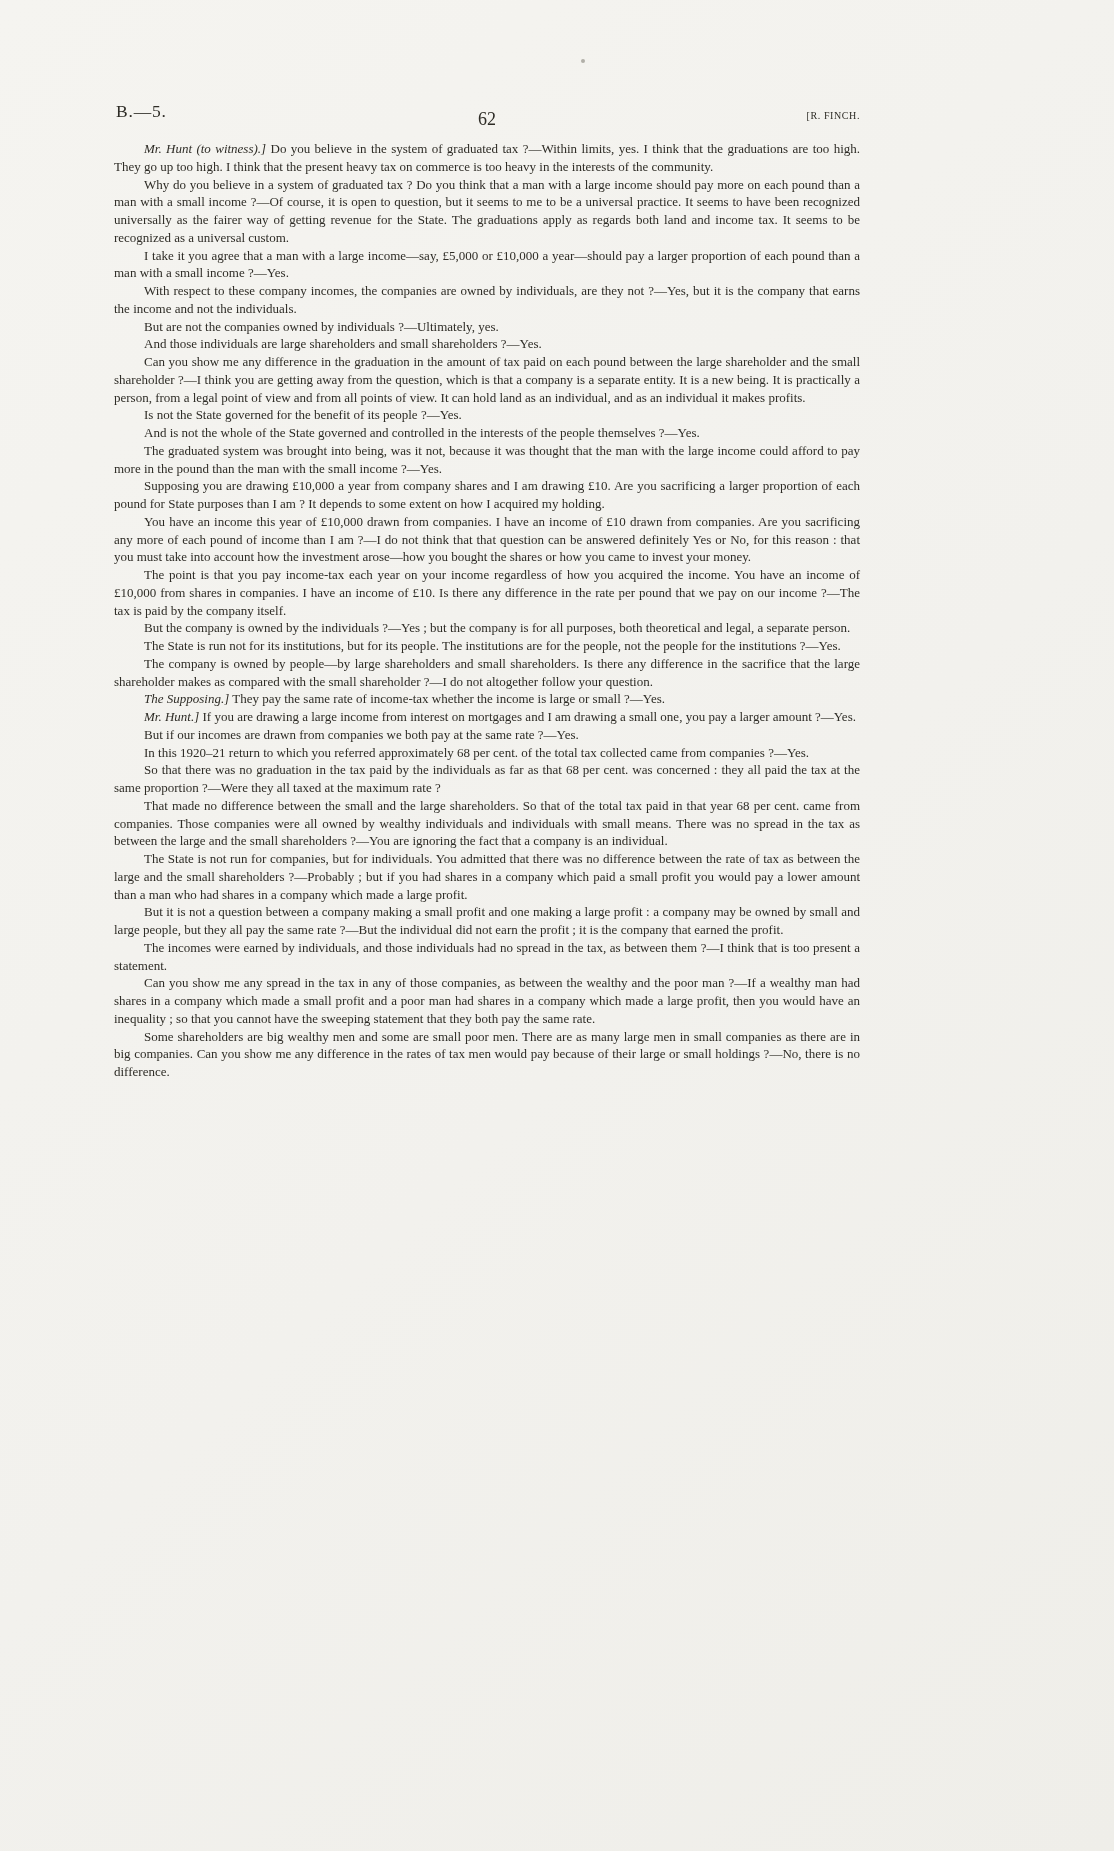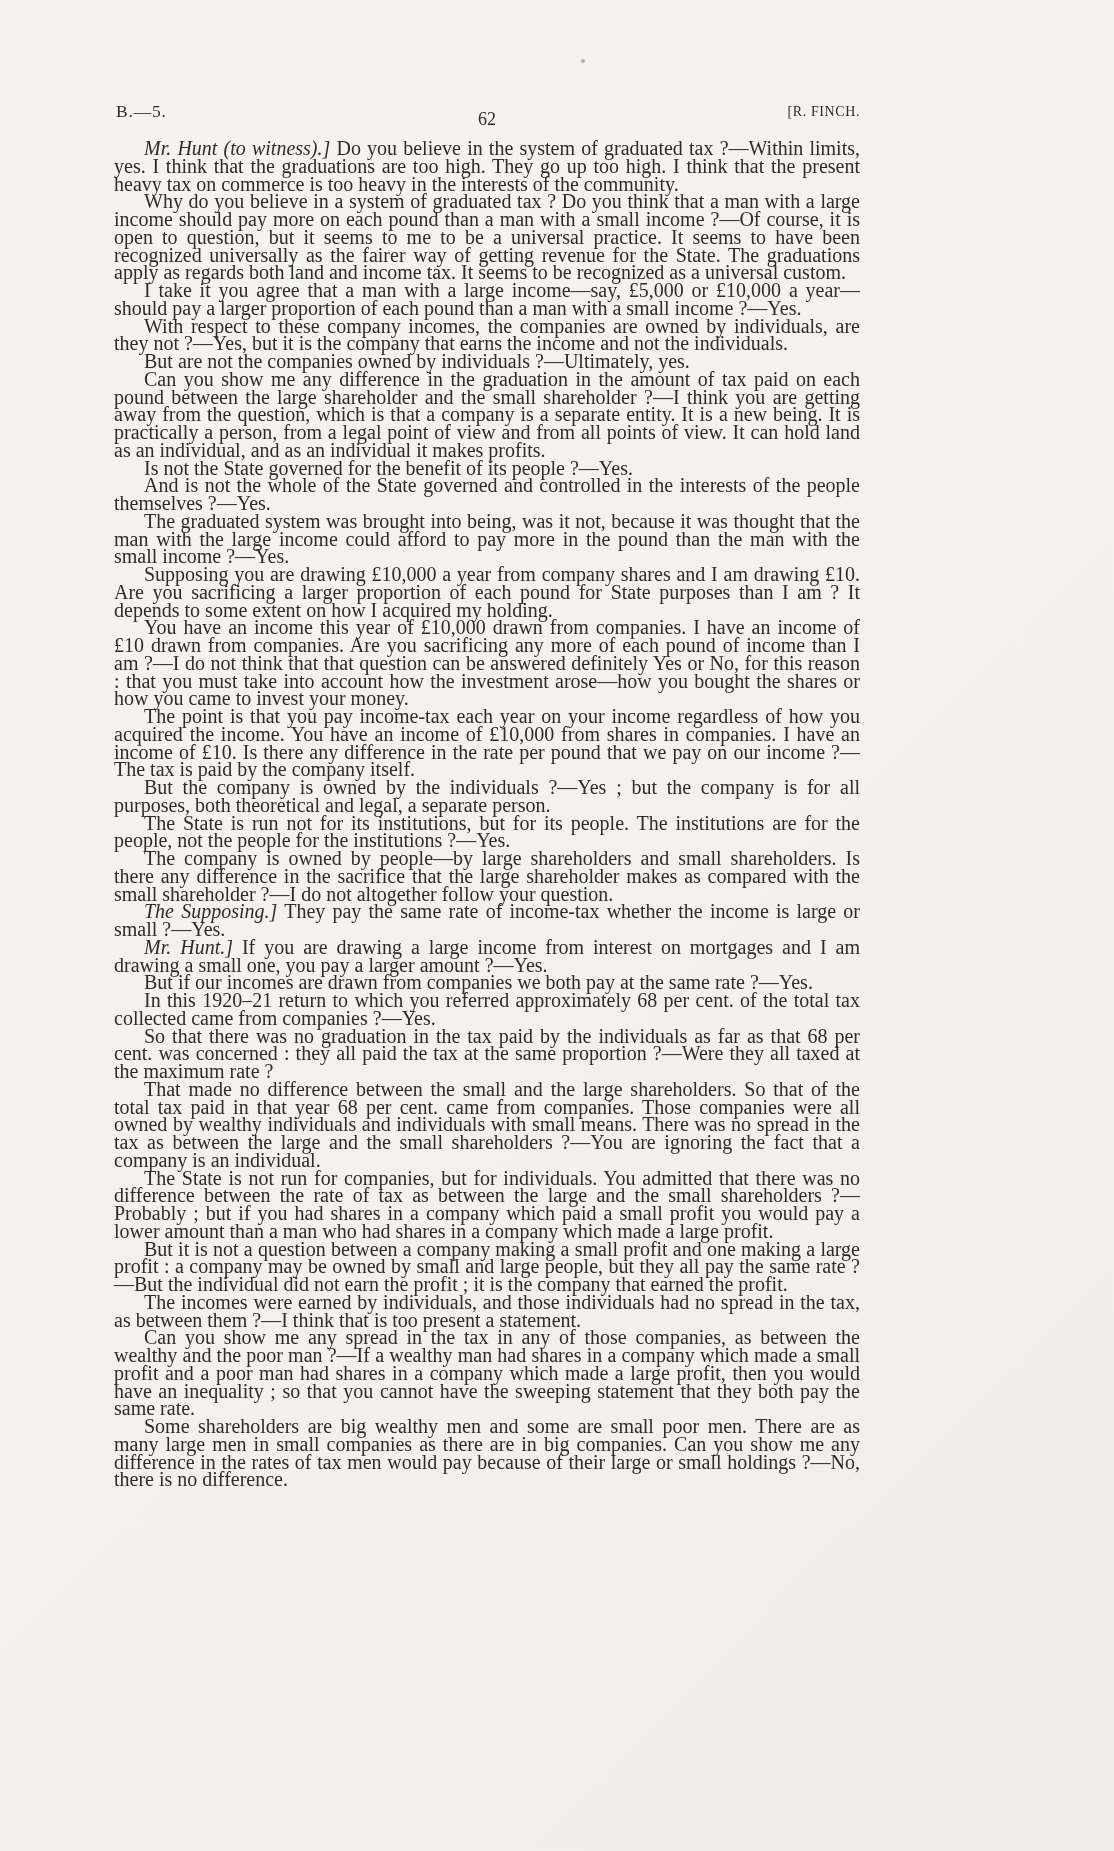--- a/index.html
+++ b/index.html
@@ -36,30 +36,30 @@
     position: absolute;
     left: 0;
     width: 100%;
     text-align: center;
     top: 8px;
     font-size: 18px;
   }
   .h-right {
     position: absolute;
     right: 0;
-    top: 3px;
-    font-size: 14px;
+    top: 9px;
+    font-size: 10px;
     letter-spacing: 0.6px;
   }
   .page-body {
     position: absolute;
     left: 114px;
     top: 140px;
     width: 746px;
-    font-size: 20px;
+    font-size: 13px;
     line-height: 17.75px;
     text-align: justify;
   }
   .para {
     margin: 0;
     padding: 0;
     text-indent: 30px;
   }
   .speaker { font-style: italic; }
   .speck {
@@ -83,20 +83,21 @@
     <span class="h-center">62</span>
     <span class="h-right">[R. FINCH.</span>
   </div>
 
   <div class="page-body">
       <p class="para"><span class="speaker">Mr. Hunt (to witness).]</span><span> Do you believe in the system of graduated tax ?—Within limits, yes.  I think that the graduations are too high.  They go up too high.  I think that the present heavy tax on commerce is too heavy in the interests of the community.</span></p>
       <p class="para"><span>Why do you believe in a system of graduated tax ?  Do you think that a man with a large income should pay more on each pound than a man with a small income ?—Of course, it is open to question, but it seems to me to be a universal practice.  It seems to have been recognized universally as the fairer way of getting revenue for the State.  The graduations apply as regards both land and income tax.  It seems to be recognized as a universal custom.</span></p>
       <p class="para"><span>I take it you agree that a man with a large income—say, £5,000 or £10,000 a year—should pay a larger proportion of each pound than a man with a small income ?—Yes.</span></p>
       <p class="para"><span>With respect to these company incomes, the companies are owned by individuals, are they not ?—Yes, but it is the company that earns the income and not the individuals.</span></p>
       <p class="para"><span>But are not the companies owned by individuals ?—Ultimately, yes.</span></p>
+      <p class="para"><span>And those individuals are large shareholders and small shareholders ?—Yes.</span></p>
       <p class="para"><span>Can you show me any difference in the graduation in the amount of tax paid on each pound between the large shareholder and the small shareholder ?—I think you are getting away from the question, which is that a company is a separate entity.  It is a new being.  It is practically a person, from a legal point of view and from all points of view.  It can hold land as an individual, and as an individual it makes profits.</span></p>
       <p class="para"><span>Is not the State governed for the benefit of its people ?—Yes.</span></p>
       <p class="para"><span>And is not the whole of the State governed and controlled in the interests of the people themselves ?—Yes.</span></p>
       <p class="para"><span>The graduated system was brought into being, was it not, because it was thought that the man with the large income could afford to pay more in the pound than the man with the small income ?—Yes.</span></p>
       <p class="para"><span>Supposing you are drawing £10,000 a year from company shares and I am drawing £10.  Are you sacrificing a larger proportion of each pound for State purposes than I am ?  It depends to some extent on how I acquired my holding.</span></p>
       <p class="para"><span>You have an income this year of £10,000 drawn from companies.  I have an income of £10 drawn from companies.  Are you sacrificing any more of each pound of income than I am ?—I do not think that that question can be answered definitely Yes or No, for this reason :  that you must take into account how the investment arose—how you bought the shares or how you came to invest your money.</span></p>
       <p class="para"><span>The point is that you pay income-tax each year on your income regardless of how you acquired the income.  You have an income of £10,000 from shares in companies.  I have an income of £10.  Is there any difference in the rate per pound that we pay on our income ?—The tax is paid by the company itself.</span></p>
       <p class="para"><span>But the company is owned by the individuals ?—Yes ;  but the company is for all purposes, both theoretical and legal, a separate person.</span></p>
       <p class="para"><span>The State is run not for its institutions, but for its people.  The institutions are for the people, not the people for the institutions ?—Yes.</span></p>
       <p class="para"><span>The company is owned by people—by large shareholders and small shareholders.  Is there any difference in the sacrifice that the large shareholder makes as compared with the small shareholder ?—I do not altogether follow your question.</span></p>

